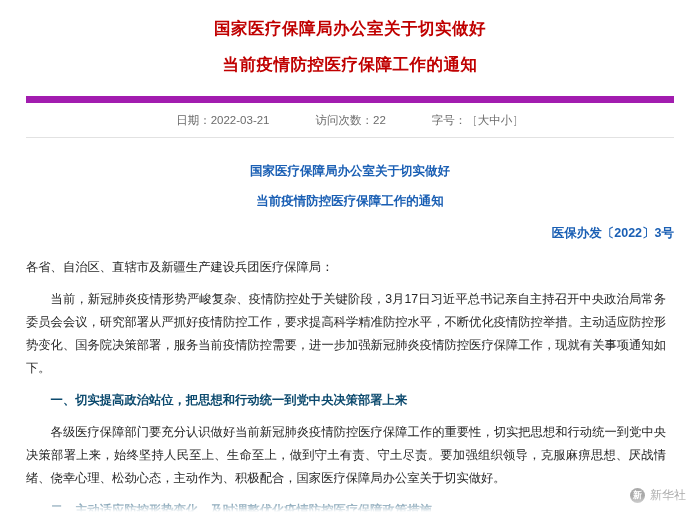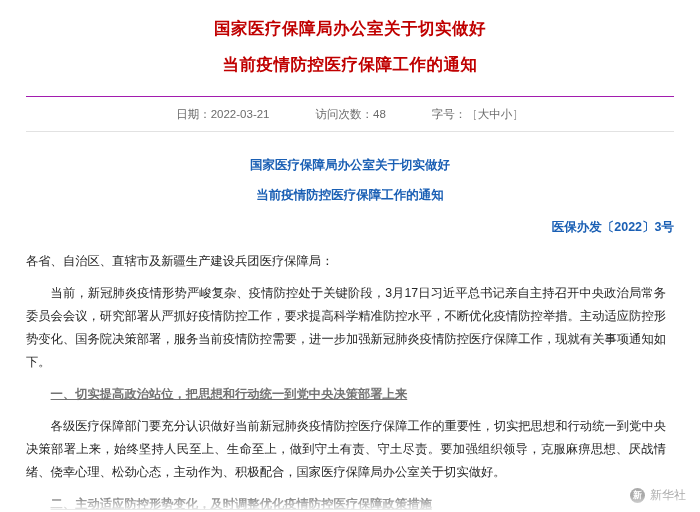--- a/index.html
+++ b/index.html
@@ -28,21 +28,21 @@
     font-weight: bold;
     font-size: 16.5px;
     line-height: 36px;
     letter-spacing: 0.5px;
   }
   .doc-title .line2 {
     display: block;
   }
   .meta-bar {
     margin-top: 14px;
-    border-top: 1px solid #a21caf;
+    border-top: 7px solid #a21caf;
     border-bottom: 1px solid #e2e2e2;
     height: 34px;
     display: flex;
     align-items: center;
     justify-content: center;
     gap: 46px;
     font-size: 11.5px;
     color: #6b6b6b;
   }
   .meta-item {
@@ -80,23 +80,22 @@
   }
   .body-text p {
     margin: 0 8px 9px 0;
   }
   .indent {
     text-indent: 2em;
   }
   .heading {
     text-indent: 2em;
     font-weight: bold;
-    color: #737373;
+    color: #0c4a6e;
     margin: 14px 0 9px 0;
-    text-decoration: underline;
   }
   .watermark {
     position: absolute;
     right: 14px;
     bottom: 8px;
     display: flex;
     align-items: center;
     gap: 5px;
     color: #9c9c9c;
     font-size: 12px;
@@ -128,21 +127,21 @@
 
 <div class="page">
 
   <div class="doc-title">
     <span>国家医疗保障局办公室关于切实做好</span>
     <span class="line2">当前疫情防控医疗保障工作的通知</span>
   </div>
 
   <div class="meta-bar">
     <span class="meta-item">日期：2022-03-21</span>
-    <span class="meta-item">访问次数：48</span>
+    <span class="meta-item">访问次数：22</span>
     <span class="meta-item">
       <span>字号：</span><span class="meta-sep">［</span><span class="size-link">大</span><span class="size-link">中</span><span class="size-link">小</span><span class="meta-sep">］</span>
     </span>
   </div>
 
   <div class="subtitle-block">
     <div>国家医疗保障局办公室关于切实做好</div>
     <div>当前疫情防控医疗保障工作的通知</div>
   </div>
 

